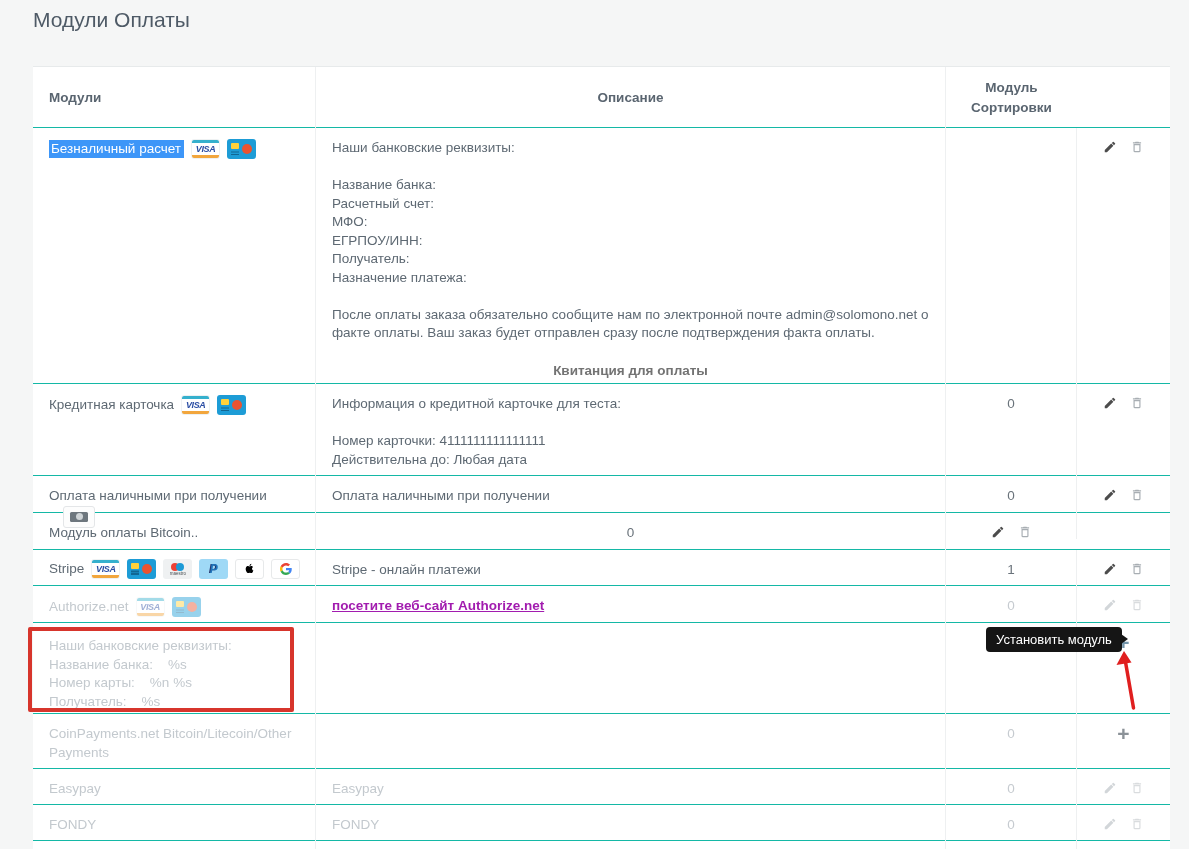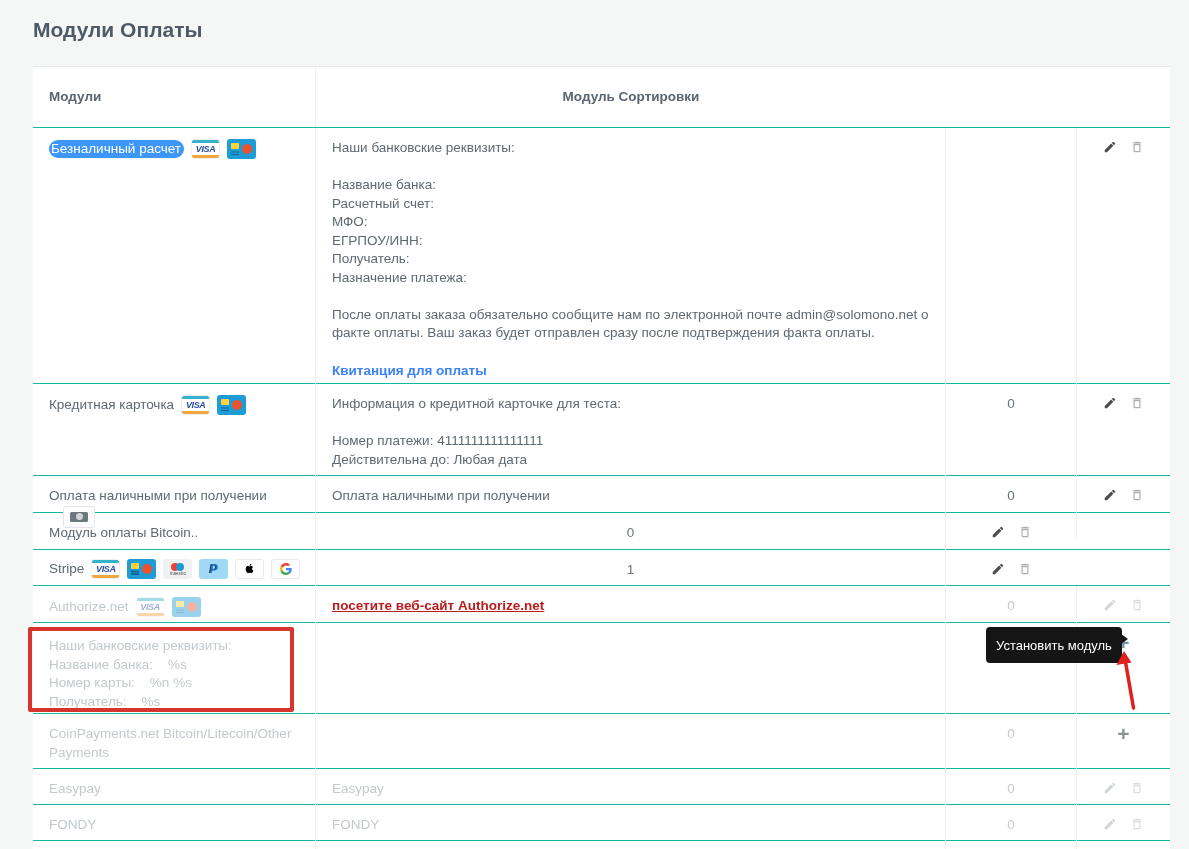--- a/index.html
+++ b/index.html
@@ -1,36 +1,36 @@
 <!DOCTYPE html>
 <html><head>
 <meta charset="utf-8">
 <style>
   * { margin:0; padding:0; box-sizing:border-box; }
   html,body { width:1189px; height:849px; overflow:hidden; }
   body { background:#f5f6f6; font-family:"Liberation Sans", sans-serif; color:#5e6973; }
 
-  .page-title { position:absolute; left:33px; top:18px; font-size:21px; font-weight:700; color:#4e5a66; }
+  .page-title { position:absolute; left:33px; top:8px; font-size:21px; font-weight:400; color:#4e5a66; }
 
   .table { position:absolute; left:33px; top:66px; width:1137px; background:#fff; border-top:1px solid #e7eaeb; }
   .tr { display:grid; grid-template-columns:283px 630px 131px 93px; border-bottom:1px solid #14b8a6; }
   .td { border-right:1px solid #eef0f1; padding:11px 16px; font-size:13.5px; line-height:18.5px; }
   .td:last-child { border-right:none; }
   .th { font-weight:700; color:#5a6570; display:flex; align-items:center; }
   .th.center, .td.center { justify-content:center; text-align:center; }
   .td-sort { text-align:center; color:#6a737b; }
   .td-act { display:flex; align-items:flex-start; justify-content:center; gap:13px; padding-top:12px; }
 
   .desc { white-space:pre-line; }
   .pre { white-space:pre-wrap; }
   .muted { color:#c3c9ce; }
   .muted-sort { color:#c6cbd0; }
-  .desc-bold { font-weight:700; margin-top:19px; color:#3b82f6; }
-  .link { font-weight:700; text-decoration:underline; color:#b91c1c; cursor:pointer;margin-top:24px; }
-  .highlight { background:#3d96f8; color:#fff; padding:1px 3px 2px 2px;border-radius:9px; }
+  .desc-bold { font-weight:700; margin-top:19px; color:#737373;text-align:center; }
+  .link { font-weight:700; text-decoration:underline; color:#a21caf; cursor:pointer;margin-top:24px; }
+  .highlight { background:#3d96f8; color:#fff; padding:1px 3px 2px 2px; }
 
   
   .card { display:inline-flex; width:29px; height:20px; border-radius:3px; align-items:center; justify-content:center;
           vertical-align:middle; margin-left:7px; position:relative; overflow:hidden; flex:none; }
   .card.visa { background:linear-gradient(180deg,#35b0cd 0 19%,#ffffff 19% 81%,#f2a63d 81% 100%);
                font-style:italic; font-weight:700; font-size:9px; color:#2b4ea4; letter-spacing:-0.4px; border:1px solid #eef1f2; }
   .card.mc { background:#1d9cd6; }
   .card.mc .chip { position:absolute; left:4px; top:4px; width:8px; height:6px; background:#ffd23b; border-radius:1px; }
   .card.mc .dot  { position:absolute; right:4px; top:5px; width:10px; height:10px; border-radius:50%; background:#ea5330; }
   .card.mc .lines{ position:absolute; left:4px; bottom:4px; width:8px; height:1.5px; background:rgba(8,60,92,.55);
@@ -49,35 +49,36 @@
 
   
   .icon-btn { display:inline-flex; cursor:pointer; }
   .pencil { fill:#4c4c4c; } .trash { fill:#a8aeb3; }
   .dim .pencil { fill:#d2d6d9; } .dim .trash { fill:#d9dcde; }
   .plus { font-size:21px; font-weight:700; line-height:16px; cursor:pointer; }
   .plus-blue { color:#7495aa; } .plus-grey { color:#8b9298; }
 
   
   .red-box { position:absolute; left:28px; top:627px; width:266px; height:85px; border:4px solid #d7352c; border-radius:2px; z-index:5; pointer-events:none; }
-  .tooltip { position:absolute; left:986px; top:627px; height:36px; background:#151515; color:#fff; font-size:13px;
+  .tooltip { position:absolute; left:986px; top:627px; height:25px; background:#151515; color:#fff; font-size:13px;
              display:flex; align-items:center; padding:0 10px; border-radius:4px; z-index:6; }
   .tooltip:after { content:""; position:absolute; right:-6px; top:7px; border-top:5px solid transparent;
                    border-bottom:5px solid transparent; border-left:7px solid #151515; }
   .red-arrow { position:absolute; left:1112px; top:650px; z-index:6; pointer-events:none; }
 </style>
 </head>
 <body>
 
 <h1 class="page-title">Модули Оплаты</h1>
 
 <div class="table">
 
   <div class="tr" style="height:61px">
     <div class="td th">Модули</div>
+    <div class="td th center">Описание</div>
     <div class="td th center" style="line-height:20px">Модуль Сортировки</div>
   </div>
 
   <div class="tr" style="height:256px">
     <div class="td">
       <span class="highlight">Безналичный расчет</span><span class="card visa">
           <span>VISA</span>
         </span><span class="card mc">
           <i class="chip"></i>
           <i class="dot"></i>
@@ -118,21 +119,21 @@
           <span>VISA</span>
         </span><span class="card mc">
           <i class="chip"></i>
           <i class="dot"></i>
           <i class="lines"></i>
         </span>
     </div>
     <div class="td">
         <div class="desc">Информация о кредитной карточке для теста:
 
-Номер платежи: 4111111111111111
+Номер карточки: 4111111111111111
 Действительна до: Любая дата</div>
       </div>
     <div class="td td-sort">0</div>
     <div class="td td-act">
       <span class="icon-btn">
           <svg width="14" height="14" viewBox="0 0 24 24">
             <path class="pencil" d="M3 17.25V21h3.75L17.81 9.94l-3.75-3.75L3 17.25zM20.71 7.04c.39-.39.39-1.02 0-1.41l-2.34-2.34a1 1 0 0 0-1.41 0l-1.83 1.83 3.75 3.75 1.83-1.83z"></path>
           </svg>
         </span>
       <span class="icon-btn">
@@ -214,20 +215,23 @@
         </span>
         <span class="card plain">
           <svg width="12" height="12" viewBox="0 0 48 48">
             <path fill="#EA4335" d="M24 9.5c3.54 0 6.71 1.22 9.21 3.6l6.85-6.85C35.9 2.38 30.47 0 24 0 14.62 0 6.51 5.38 2.56 13.22l7.98 6.19C12.43 13.72 17.74 9.5 24 9.5z"></path>
             <path fill="#4285F4" d="M46.98 24.55c0-1.57-.15-3.09-.38-4.55H24v9.02h12.94c-.58 2.96-2.26 5.48-4.78 7.18l7.73 6c4.51-4.18 7.09-10.36 7.09-17.65z"></path>
             <path fill="#FBBC05" d="M10.53 28.59c-.48-1.45-.76-2.99-.76-4.59s.27-3.14.76-4.59l-7.98-6.19C.92 16.46 0 20.12 0 24c0 3.88.92 7.54 2.56 10.78l7.97-6.19z"></path>
             <path fill="#34A853" d="M24 48c6.48 0 11.93-2.13 15.89-5.81l-7.73-6c-2.15 1.45-4.92 2.3-8.16 2.3-6.26 0-11.57-4.22-13.47-9.91l-7.98 6.19C6.51 42.62 14.62 48 24 48z"></path>
           </svg>
         </span>
     </div>
+    <div class="td">
+        <div class="desc">Stripe - онлайн платежи</div>
+      </div>
     <div class="td td-sort">1</div>
     <div class="td td-act">
       <span class="icon-btn">
           <svg width="14" height="14" viewBox="0 0 24 24">
             <path class="pencil" d="M3 17.25V21h3.75L17.81 9.94l-3.75-3.75L3 17.25zM20.71 7.04c.39-.39.39-1.02 0-1.41l-2.34-2.34a1 1 0 0 0-1.41 0l-1.83 1.83 3.75 3.75 1.83-1.83z"></path>
           </svg>
         </span>
       <span class="icon-btn">
           <svg width="14" height="14" viewBox="0 0 24 24">
             <path class="trash" d="M16 9v10H8V9h8m-1.5-6h-5l-1 1H5v2h14V4h-3.5l-1-1zM18 7H6v12c0 1.1.9 2 2 2h8c1.1 0 2-.9 2-2V7z"></path>

